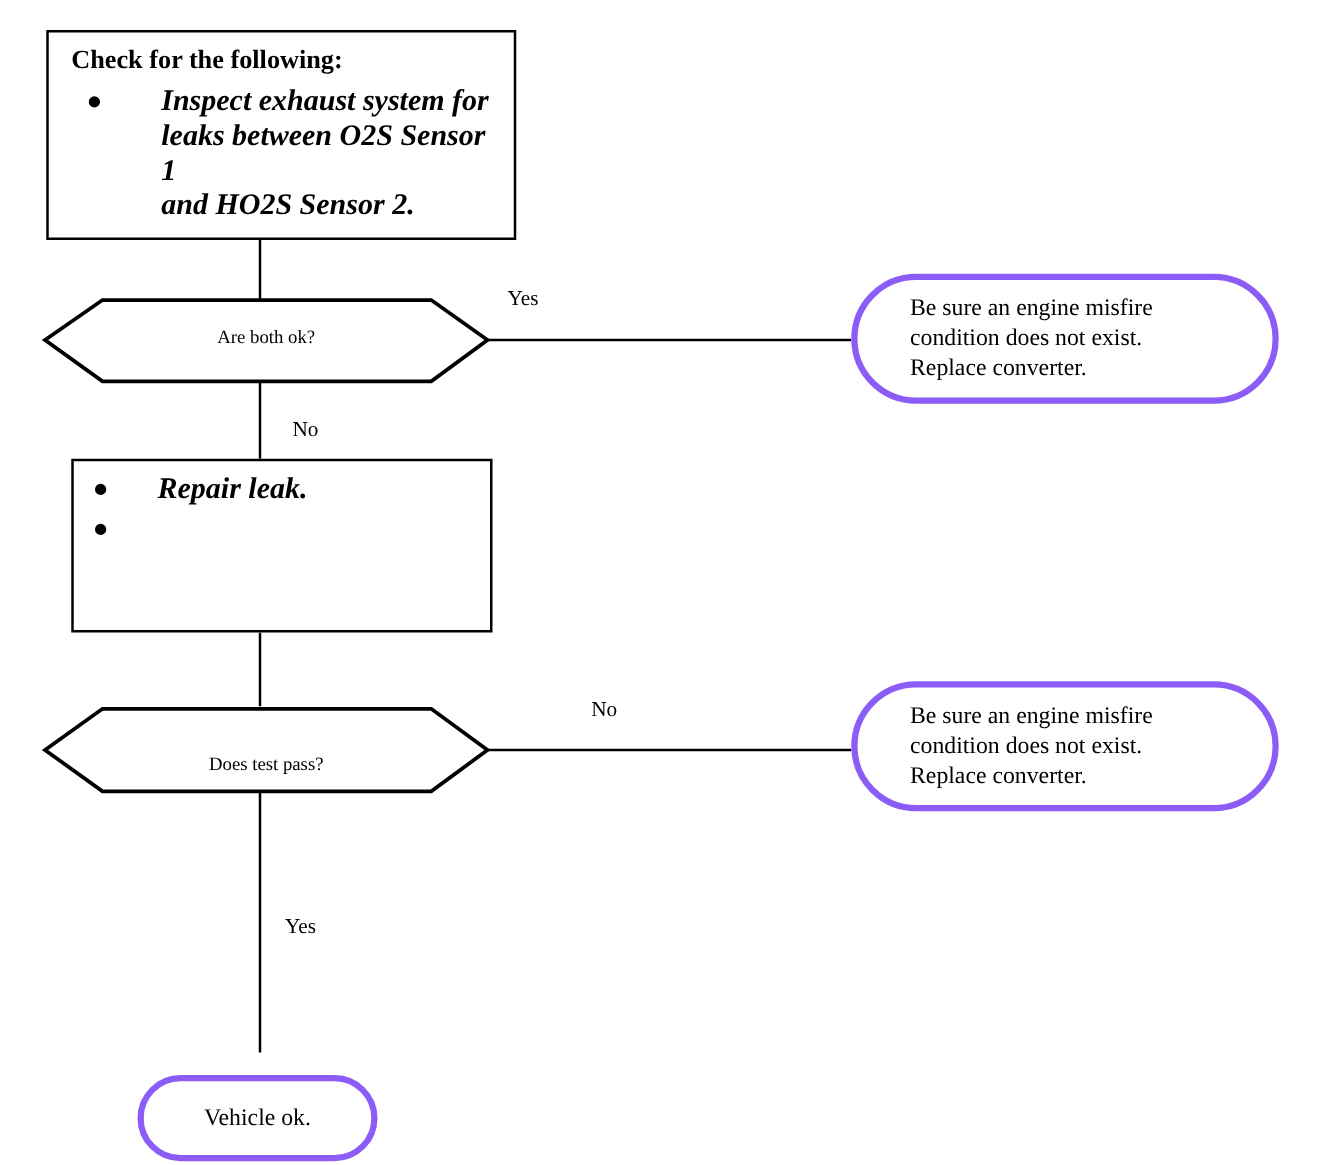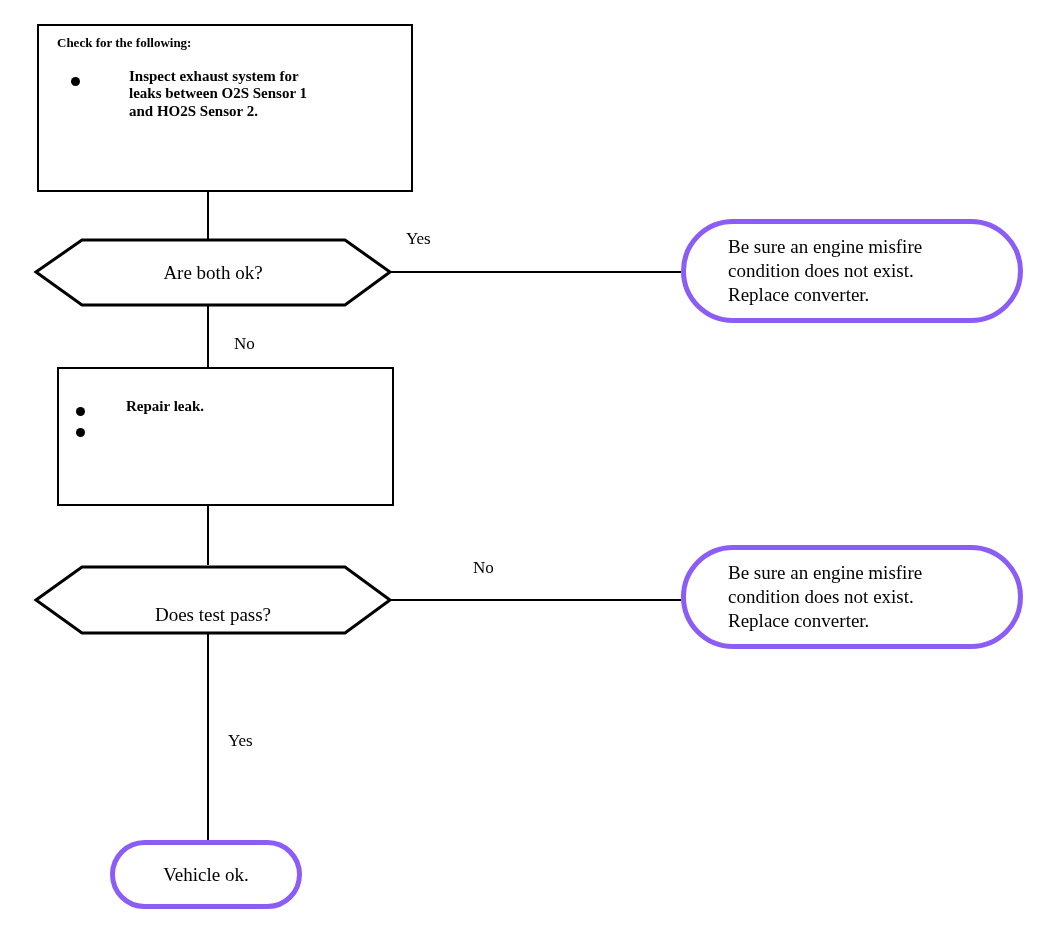--- a/index.html
+++ b/index.html
@@ -35,21 +35,21 @@
     background: #ffffff;
     font-size: 19px;
     line-height: 1.14;
     font-weight: bold;
   }
   .proc-title {
     position: absolute;
     left: 18px;
     top: 10px;
     font-weight: bold;
-    font-size: 13px;
+    font-size: 21px;
     white-space: nowrap;
   }
   .bullet-list {
     position: absolute;
     left: 0;
     right: 0;
   }
   .bullet-row {
     position: relative;
     display: block;
@@ -58,34 +58,35 @@
   .dot {
     position: absolute;
     width: 9px;
     height: 9px;
     background: #000;
     border-radius: 50%;
   }
   .bullet-text {
     display: block;
     font-weight: bold;
-    font-size: 15px;
+    font-size: 24px;
     line-height: 1.16;
     white-space: pre-line;
+    font-style: italic;
   }
   
   .hex-wrap {
     position: absolute;
   }
   .hex-label {
     position: absolute;
     left: 0;
     width: 100%;
     text-align: center;
-    font-size: 19px;
+    font-size: 15px;
     font-weight: normal;
     pointer-events: none;
   }
   
   .terminal {
     position: absolute;
     box-sizing: border-box;
     border: 5px solid #8b5cf6;
     background: #fff;
     display: flex;
@@ -156,21 +157,21 @@
 
   <span class="edge-label" style="left:234px; top:334px;">No</span>
 
   <div class="terminal" style="left:681px; top:219px; width:342px; height:104px; border-radius:52px; padding-left:42px;">
     <span class="terminal-text">Be sure an engine misfire
 condition does not exist.
 Replace converter.</span>
   </div>
 
   <div class="proc-box" style="left:57px; top:367px; width:337px; height:139px;">
-    <div class="bullet-list" style="top:29px; left:17px; right:6px;">
+    <div class="bullet-list" style="top:9px; left:17px; right:6px;">
       <div class="bullet-row" style="padding-left:50px;">
         <span class="dot" style="left:0px; top:9px;"></span>
         <span class="bullet-text">Repair leak.</span>
       </div>
       <div class="bullet-row" style="padding-left:50px;">
         <span class="dot" style="left:0px; top:9px;"></span>
       </div>
     </div>
   </div>
 
@@ -181,17 +182,17 @@
   <span class="edge-label" style="left:473px; top:558px;">No</span>
 
   <span class="edge-label" style="left:228px; top:731px;">Yes</span>
 
   <div class="terminal" style="left:681px; top:545px; width:342px; height:104px; border-radius:52px; padding-left:42px;">
     <span class="terminal-text">Be sure an engine misfire
 condition does not exist.
 Replace converter.</span>
   </div>
 
-  <div class="terminal terminal-center" style="left:110px; top:840px; width:192px; height:69px; border-radius:35px;">
+  <div class="terminal terminal-center" style="left:110px; top:860px; width:192px; height:69px; border-radius:35px;">
     <span class="terminal-text">Vehicle ok.</span>
   </div>
 
 </div>
 
 </body></html>

